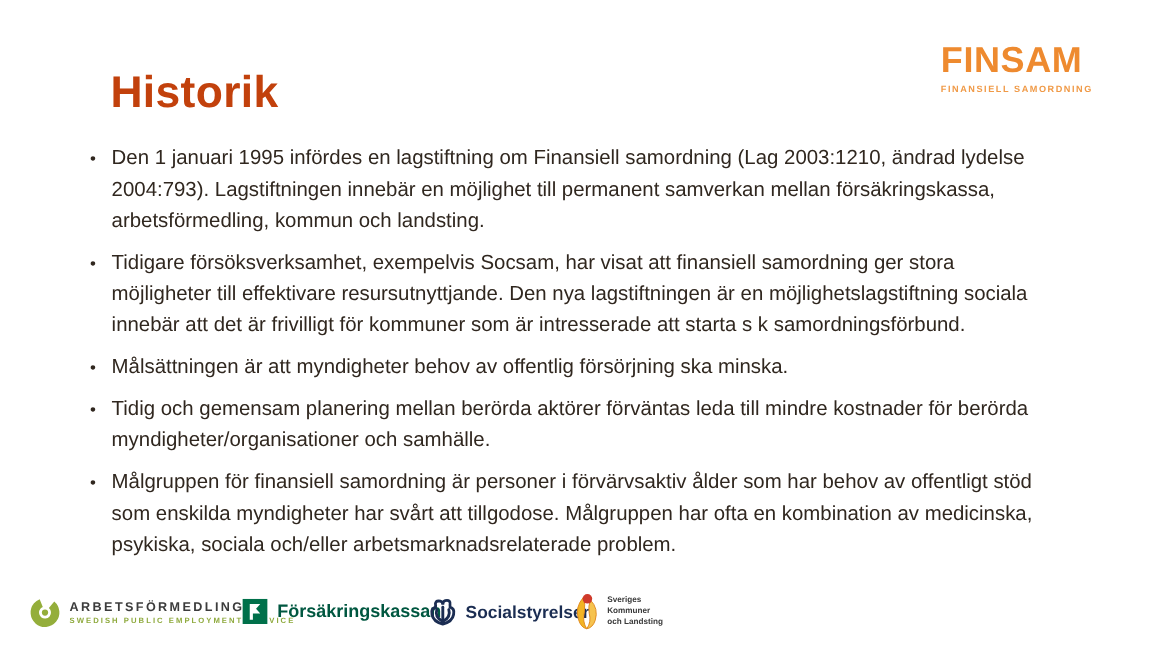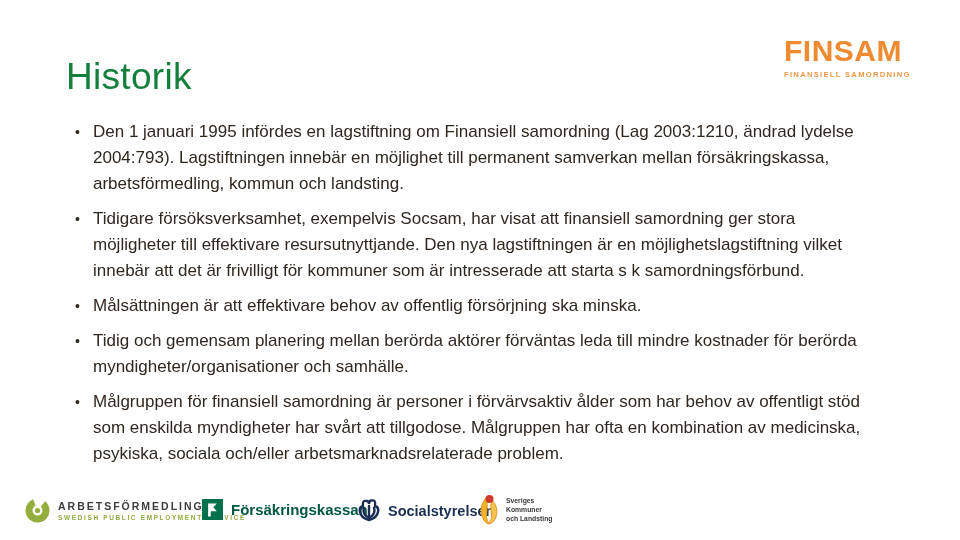--- a/index.html
+++ b/index.html
@@ -2,22 +2,22 @@
 <html><head>
 <meta charset="utf-8">
 <style>
   html,body{margin:0;padding:0;background:#e9e9e9;}
   .slide{
     position:relative;width:960px;height:540px;background:#ffffff;
     font-family:"Liberation Sans",sans-serif;overflow:hidden;margin:0 auto;
   }
   
   .title{
-    position:absolute;left:66px;top:56px;
-    font-size:37px;font-weight:400;color:#15803d;letter-spacing:0.3px;
+    position:absolute;left:92px;top:56px;
+    font-size:37px;font-weight:700;color:#c2410c;letter-spacing:0.3px;
   }
   
   .finsam{position:absolute;left:784px;top:36px;width:130px;}
   .finsam-name{
     font-size:30px;font-weight:700;color:#ee8a2f;line-height:1;letter-spacing:0.5px;
   }
   .finsam-sub{
     font-size:7.6px;font-weight:700;color:#f09a47;letter-spacing:1.3px;margin-top:4px;white-space:nowrap;
   }
   
@@ -55,25 +55,25 @@
     <div class="finsam-sub">FINANSIELL SAMORDNING</div>
   </div>
 
   <div class="content">
     <div class="bullet">
       <span class="marker">•</span>
       <span class="txt">Den 1 januari 1995 infördes en lagstiftning om Finansiell samordning (Lag 2003:1210, ändrad lydelse 2004:793). Lagstiftningen innebär en möjlighet till permanent samverkan mellan försäkringskassa, arbetsförmedling, kommun och landsting.</span>
     </div>
     <div class="bullet">
       <span class="marker">•</span>
-      <span class="txt">Tidigare försöksverksamhet, exempelvis Socsam, har visat att finansiell samordning ger stora möjligheter till effektivare resursutnyttjande. Den nya lagstiftningen är en möjlighetslagstiftning vilket innebär att det är frivilligt för kommuner som är intresserade att starta s k samordningsförbund.</span>
+      <span class="txt">Tidigare försöksverksamhet, exempelvis Socsam, har visat att finansiell samordning ger stora möjligheter till effektivare resursutnyttjande. Den nya lagstiftningen är en möjlighetslagstiftning sociala innebär att det är frivilligt för kommuner som är intresserade att starta s k samordningsförbund.</span>
     </div>
     <div class="bullet">
       <span class="marker">•</span>
-      <span class="txt">Målsättningen är att effektivare behov av offentlig försörjning ska minska.</span>
+      <span class="txt">Målsättningen är att myndigheter behov av offentlig försörjning ska minska.</span>
     </div>
     <div class="bullet">
       <span class="marker">•</span>
       <span class="txt">Tidig och gemensam planering mellan berörda aktörer förväntas leda till mindre kostnader för berörda myndigheter/organisationer och samhälle.</span>
     </div>
     <div class="bullet">
       <span class="marker">•</span>
       <span class="txt">Målgruppen för finansiell samordning är personer i förvärvsaktiv ålder som har behov av offentligt stöd som enskilda myndigheter har svårt att tillgodose. Målgruppen har ofta en kombination av medicinska, psykiska, sociala och/eller arbetsmarknadsrelaterade problem.</span>
     </div>
   </div>

